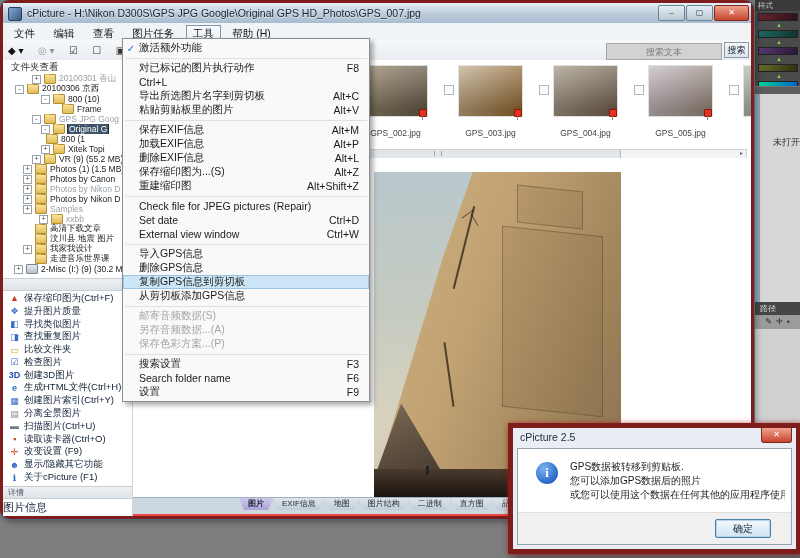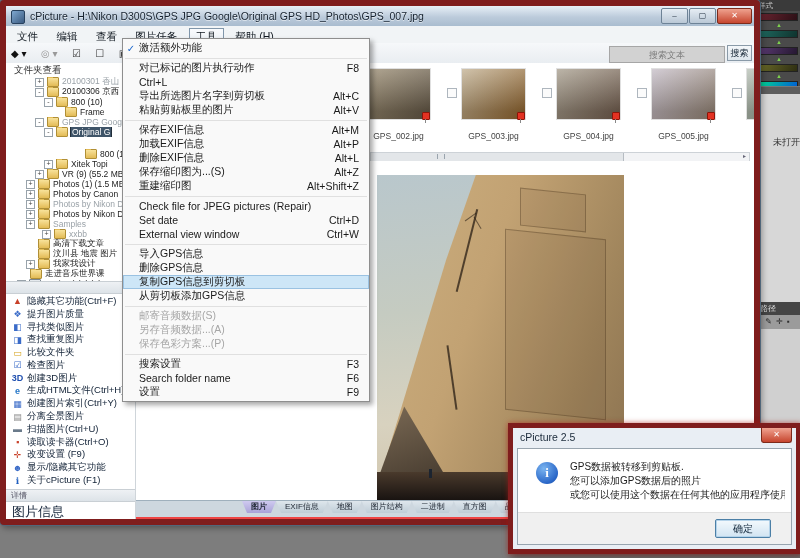--- a/index.html
+++ b/index.html
@@ -16,21 +16,21 @@
   .gmark:empty{display:none}
   .bggrey{position:absolute;top:86px;left:0;right:0;height:8px;background:#5d5d5d;border-top:1px solid #777}
   .bgpanel1{position:absolute;top:94px;left:0;right:0;height:208px;background:#d7d7d7;border-left:5px solid #8fa3b5}
   .notopen{margin-top:42px;text-align:right;font-size:9px;color:#333}
   .bgpath{position:absolute;top:302px;left:0;right:0;height:13px;background:#454545;color:#ddd;font-size:8px;line-height:13px;padding-left:5px}
   .bgicons{position:absolute;top:315px;left:0;right:0;height:14px;background:#9b9b9b;color:#2d2d2d;font-size:8px;line-height:14px;text-align:center}
   .bgicons span{margin:0 1px}
   .bgpanel2{position:absolute;top:329px;left:0;right:0;bottom:0;background:#d0d0d0}
   
   .app{position:absolute;left:0;top:0;width:748px;height:513px;z-index:2;background:#eef1f4;
-       border:6px solid #7f1d1d;border-radius:4px;box-shadow:0 0 0 1px #51677a,2px 3px 6px rgba(0,0,0,.35)}
+       border:3px solid #7f1d1d;border-radius:10px;box-shadow:0 0 0 1px #51677a,2px 3px 6px rgba(0,0,0,.35)}
   .titlebar{position:absolute;top:0;left:0;right:0;height:20px;background:linear-gradient(#e7eff7,#bccbdb 55%,#a9bccf);border-bottom:1px solid #8fa6ba}
   .appicon{position:absolute;left:5px;top:4px;width:12px;height:12px;background:linear-gradient(135deg,#7fa8d0,#3a5a80);border:1px solid #27415e;border-radius:2px}
   .apptitle{position:absolute;left:24px;top:4px;font-size:10.5px;color:#16222f;text-shadow:0 1px 0 rgba(255,255,255,.6);white-space:nowrap}
   .wbtns{position:absolute;right:2px;top:2px;display:flex;gap:1px}
   .wb{width:25px;height:14px;border:1px solid #6d8296;border-radius:2px;background:linear-gradient(#e6edf4,#bac8d6);
       font-size:8px;line-height:13px;text-align:center;color:#243242}
   .wb.close{width:33px;background:linear-gradient(#efa28f,#c6452e);color:#fff;border-color:#7e2a1a}
   .menubar{position:absolute;top:20px;left:0;right:0;height:17px;background:#f1f4f6;border-bottom:1px solid #dde2e7;padding-left:4px;white-space:nowrap}
   .mbitem{display:inline-block;padding:2px 7px 1px 7px;font-size:10.5px;color:#101820}
   .mbitem.active{background:linear-gradient(#fbfcfe,#e7edf3);box-shadow:inset 0 0 0 1px #8096aa}
@@ -58,21 +58,21 @@
   .trow.drive .fold::before{display:none}
   .trow.dim .tlabel{color:#9aa2a8}
   .trow.selected .tlabel{background:#3f5468;color:#fff;box-shadow:0 0 0 1px #222e3a;padding:0 1px}
   .sechdr{position:absolute;top:218px;left:0;right:0;height:11px;background:linear-gradient(#eef1f4,#dde3e8);
           border-top:1px solid #c9cfd4;border-bottom:1px solid #c9cfd4}
   .tasks{position:absolute;top:232px;left:0;right:0}
   .taskrow{display:flex;align-items:center;height:12.8px;font-size:9.5px;color:#102035;padding-left:4px;white-space:nowrap;overflow:hidden}
   .ticon{width:15px;flex:none;font-size:9px;text-align:center;margin-right:2px;font-weight:bold}
   .dethdr{position:absolute;top:426px;left:0;right:0;height:11px;background:linear-gradient(#eef1f4,#dde3e8);
           border-top:1px solid #c9cfd4;border-bottom:1px solid #c9cfd4;font-size:8px;color:#556;padding-left:5px;line-height:11px}
-  .pinfo{position:absolute;top:440px;left:0;font-size:13px;color:#102035;padding-left:6px}
+  .pinfo{position:absolute;top:440px;left:0;font-size:11px;color:#102035;padding-left:0}
   
   .main{position:absolute;left:130px;right:0;top:0;bottom:0;background:#ef4444}
   .thumbstrip{position:absolute;left:0;right:0;top:0;height:97px;background:#fff;border-bottom:1px solid #e7eaed;
               display:flex;padding:5px 0 0 216px;gap:16px;overflow:hidden}
   .tcell{display:flex;flex:none}
   .tcb{width:8px;height:8px;border:1px solid #aeb6be;background:#fbfbfb;margin:20px 4px 0 0;flex:none}
   .tfig-wrap{width:65px}
   .tfig{position:relative;width:63px;height:50px;border:1px solid #e0e0e0;background:#9a9a9a}
   .tfig::after{content:"";position:absolute;inset:0;background:linear-gradient(rgba(255,255,255,.22),rgba(0,0,0,.18) 85%)}
   .pin{position:absolute;right:0;bottom:-1px;width:6px;height:6px;background:#e23222;border:1px solid #8d1408;border-radius:1px;z-index:2}
@@ -234,21 +234,21 @@
       <div class="leftpanel">
         <div class="fheader">文件夹查看</div>
         <div class="tree">
 
             <div class="trow dim" style="padding-left: 29px;">
               <span class="exp">+</span>
               <span class="fold"></span>
               <span class="tlabel">20100301 香山</span>
             </div>
 
-            <div class="trow" style="padding-left: 29px;">
+            <div class="trow" style="padding-left: 12px;">
               <span class="exp">-</span>
               <span class="fold"></span>
               <span class="tlabel">20100306 京西</span>
             </div>
 
             <div class="trow" style="padding-left: 38px;">
               <span class="exp">-</span>
               <span class="fold"></span>
               <span class="tlabel">800 (10)</span>
             </div>
@@ -264,21 +264,21 @@
               <span class="fold"></span>
               <span class="tlabel">GPS JPG Goog</span>
             </div>
 
             <div class="trow selected" style="padding-left: 38px;">
               <span class="exp">-</span>
               <span class="fold"></span>
               <span class="tlabel">Original G</span>
             </div>
 
-            <div class="trow" style="padding-left: 67px; margin-top: 12px;">
+            <div class="trow" style="padding-left: 31px;">
               <span class="exp"></span>
               <span class="fold"></span>
               <span class="tlabel">800 (1</span>
             </div>
 
             <div class="trow" style="padding-left: 38px;">
               <span class="exp">+</span>
               <span class="fold"></span>
               <span class="tlabel">Xitek Topi</span>
             </div>
@@ -336,39 +336,39 @@
               <span class="fold"></span>
               <span class="tlabel">汶川县 地震 图片</span>
             </div>
 
             <div class="trow" style="padding-left: 20px;">
               <span class="exp">+</span>
               <span class="fold"></span>
               <span class="tlabel">我家我设计</span>
             </div>
 
-            <div class="trow" style="padding-left: 12px;">
+            <div class="trow" style="padding-left: 20px;">
               <span class="exp"></span>
               <span class="fold"></span>
               <span class="tlabel">走进音乐世界课</span>
             </div>
 
             <div class="trow drive" style="padding-left: 11px;">
               <span class="exp">+</span>
               <span class="fold"></span>
               <span class="tlabel">2-Misc (I:) (9) (30.2 MB)</span>
             </div>
 
         </div>
         <div class="sechdr"></div>
         <div class="tasks">
 
             <div class="taskrow">
               <span class="ticon" style="color: rgb(200, 64, 40);">▲</span>
-              <span class="tlab">隐藏其它功能(Ctrl+F)</span>
+              <span class="tlab">保存缩印图为(Ctrl+F)</span>
             </div>
 
             <div class="taskrow">
               <span class="ticon" style="color: rgb(58, 107, 200);">❖</span>
               <span class="tlab">提升图片质量</span>
             </div>
 
             <div class="taskrow">
               <span class="ticon" style="color: rgb(58, 107, 200);">◧</span>
               <span class="tlab">寻找类似图片</span>

